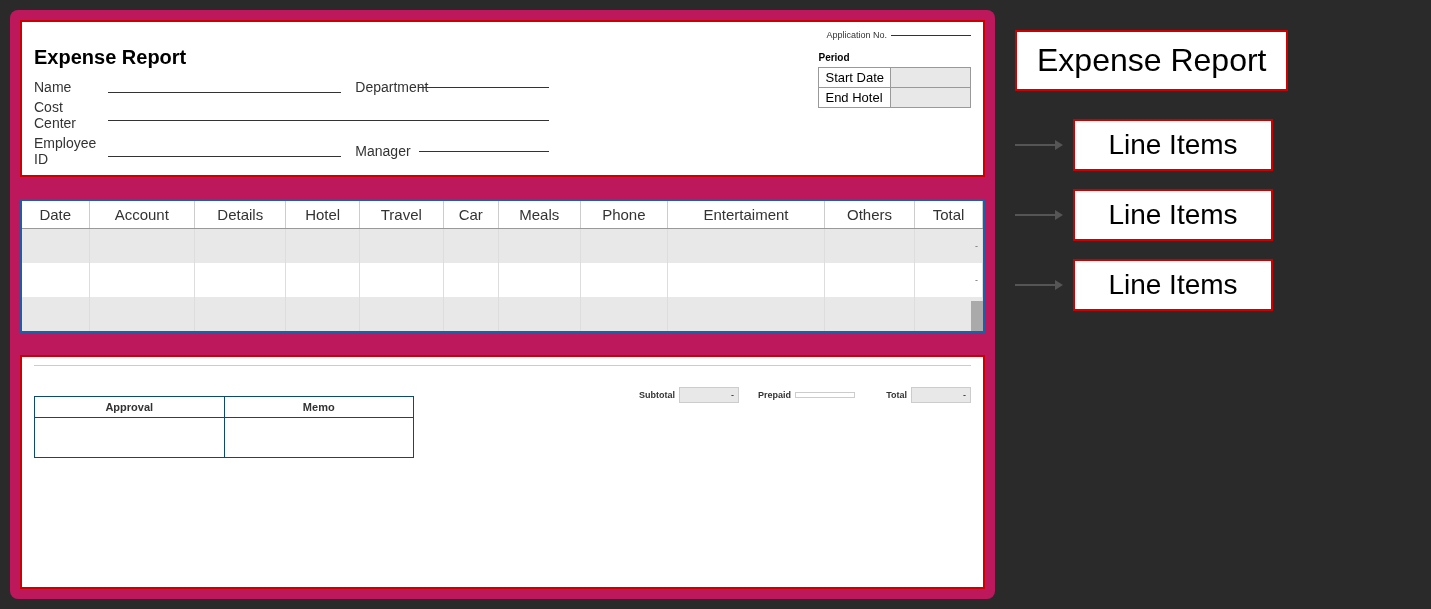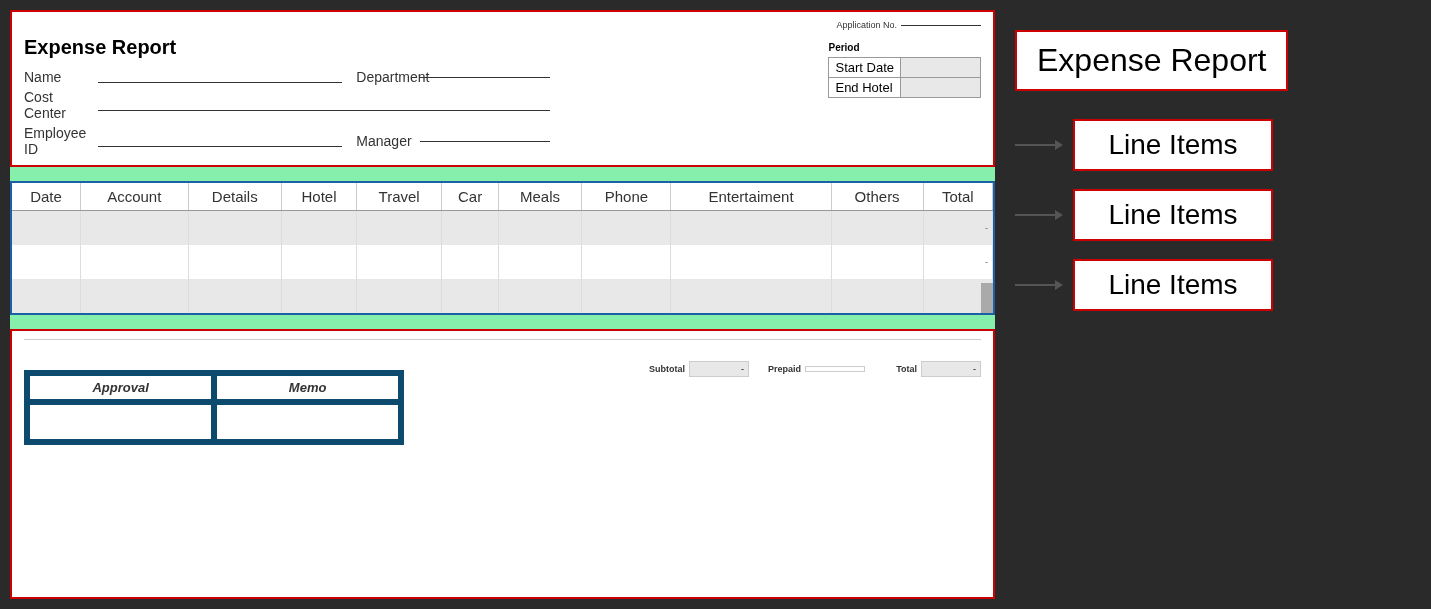--- a/index.html
+++ b/index.html
@@ -18,27 +18,28 @@
       display: flex;
       flex-direction: row;
       align-items: flex-start;
       width: 1431px;
       height: 609px;
       padding: 10px;
     }
 
     
     .document-area {
-      background: #86efac;
+      background: #be185d;
       border-radius: 8px;
+      padding: 10px;
       width: 985px;
       height: 589px;
       display: flex;
       flex-direction: column;
-      gap: 14px;
+      gap: 22px;
     }
 
     
     .header-section {
       border: 2px solid #cc0000;
       background: white;
       padding: 8px 12px;
       position: relative;
       min-height: 145px;
     }
@@ -233,25 +234,24 @@
       text-align: right;
     }
 
     .approval-table {
       border-collapse: collapse;
       width: 380px;
       margin-top: 30px;
     }
 
     .approval-table th, .approval-table td {
-      border: 6px solid #0c4a6e;
+      border: 1px solid #0c4a6e;
       padding: 4px 8px;
-      font-size: 13px;
+      font-size: 11px;
       width: 190px;
-      font-style: italic;
     }
 
     .approval-table th {
       font-weight: bold;
       color: #333;
       background: white;
     }
 
     .approval-table td {
       height: 40px;

